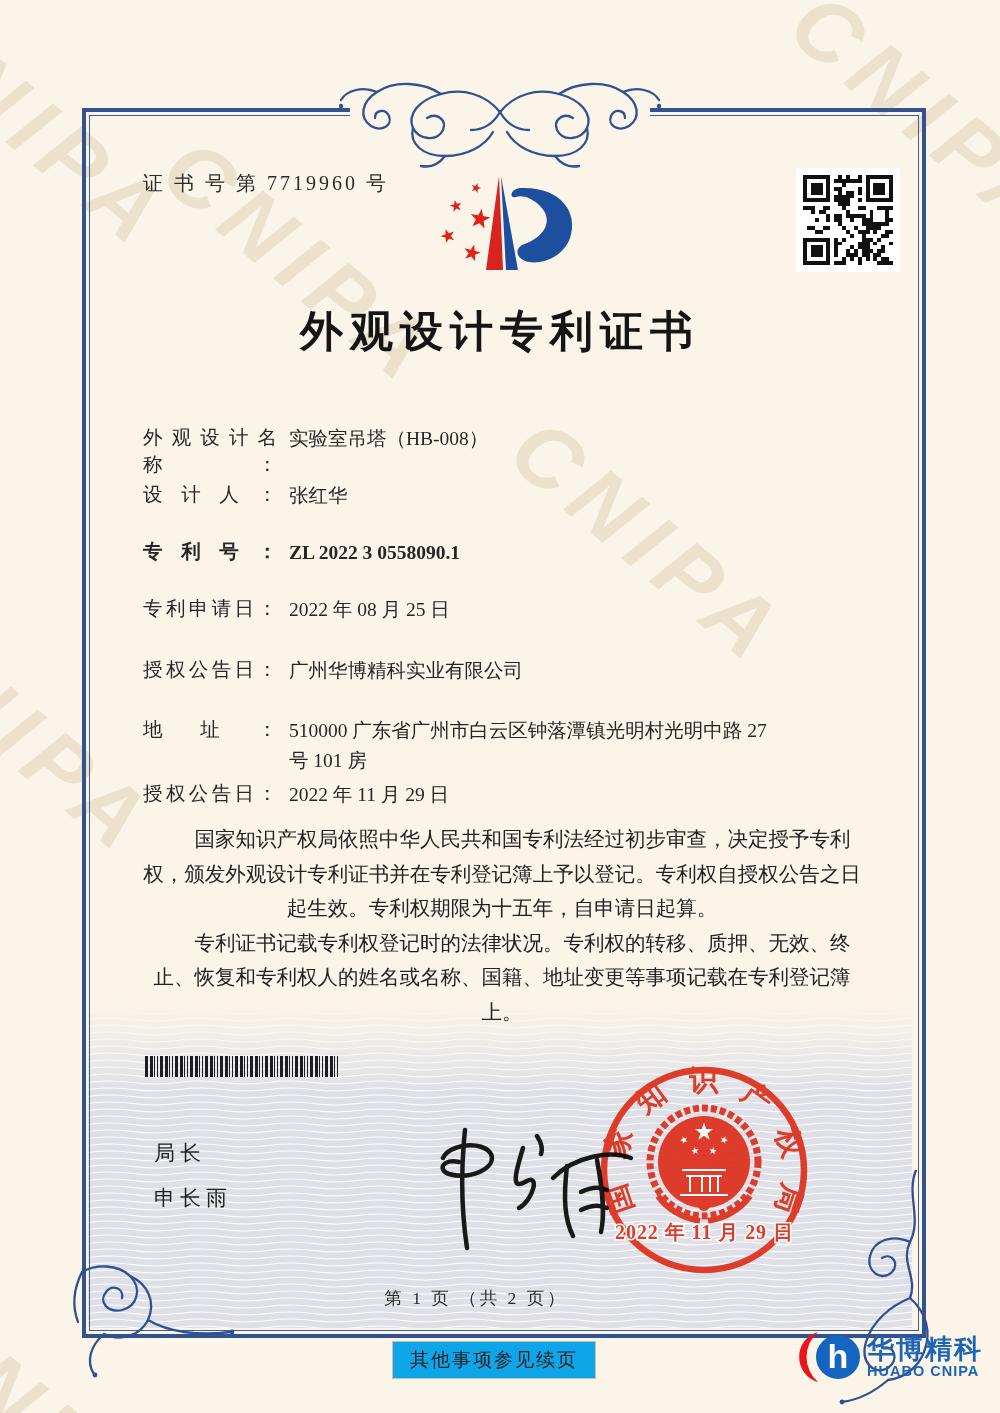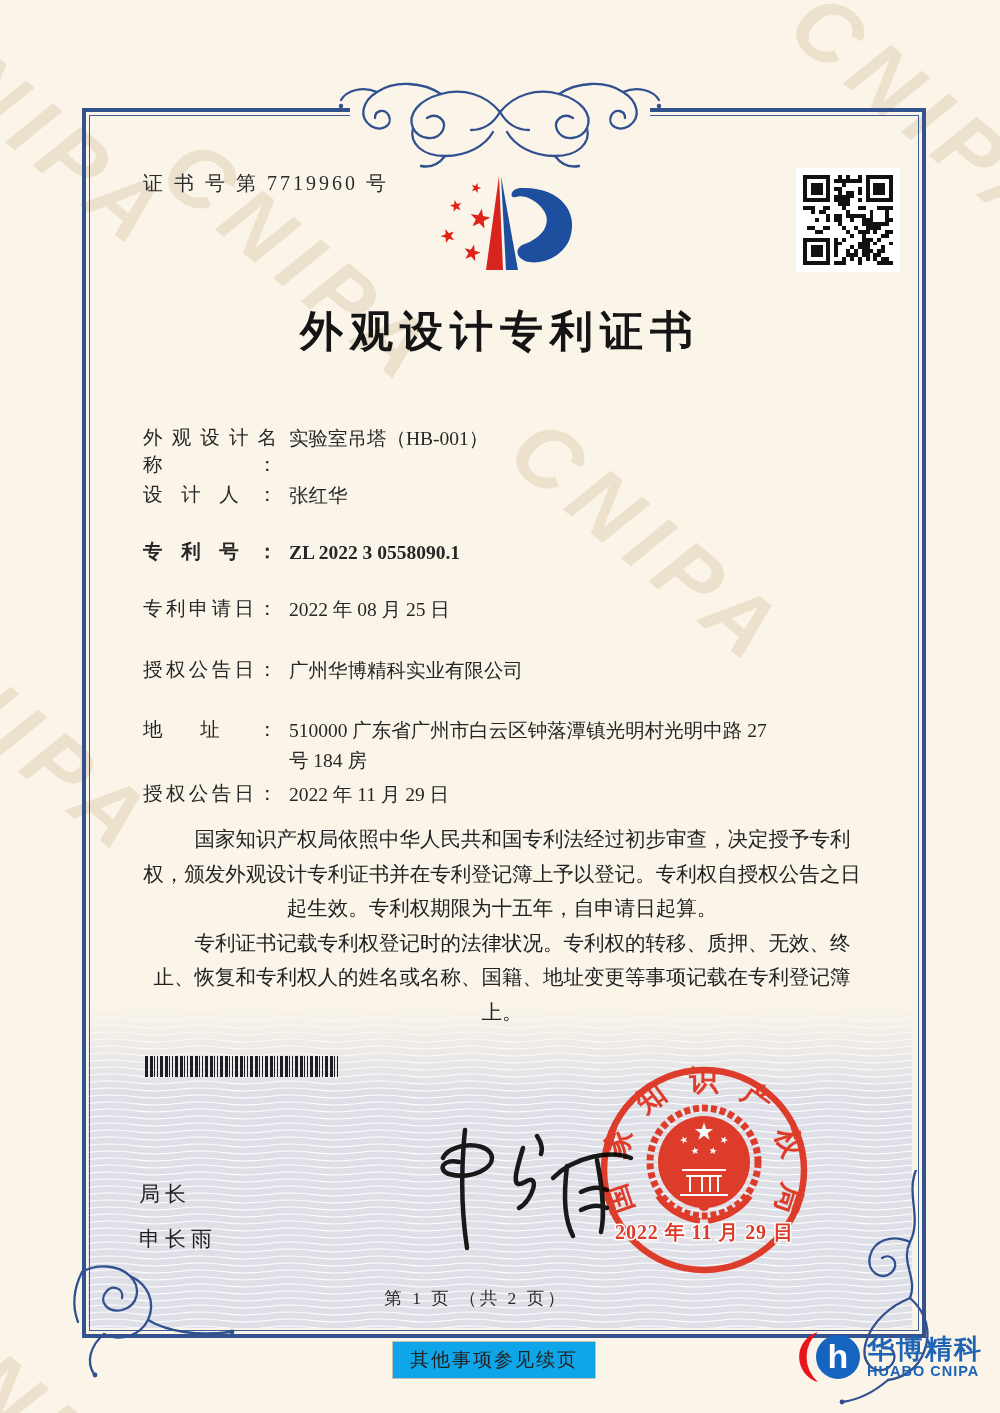--- a/index.html
+++ b/index.html
@@ -42,21 +42,21 @@
   .grant-right{position:absolute;left:513px;top:0;white-space:nowrap;}
   .grant-right .lab2{letter-spacing:1px;}
 
   .body-text{position:absolute;left:141px;top:822px;width:722px;}
   .body-text p{margin:0;text-indent:2em;font-size:20.5px;line-height:34.5px;color:#222;text-align:center;}
 
   #barcode{position:absolute;left:145px;top:1056px;width:254px;height:21px;font-size:0;
       white-space:nowrap;overflow:hidden;}
   #barcode span{display:inline-block;height:100%;background:#1d1d24;}
 
-  .director{position:absolute;left:139px;font-size:21px;letter-spacing:5px;color:#1f1f1f;margin-top:41px;}
+  .director{position:absolute;left:154px;font-size:21px;letter-spacing:5px;color:#1f1f1f;}
 
   .page-info{position:absolute;left:0;top:1286px;width:952px;text-align:center;
       font-size:17.5px;letter-spacing:3px;color:#2a2a2a;}
 
   .cont-box{position:absolute;left:392px;top:1341px;background:#0ea5e9;
       border:1px solid #c8c0ae;padding:5px 17px;font-size:19px;letter-spacing:2px;color:#222;}
 
   .huabo{position:absolute;left:798px;top:1326px;display:flex;align-items:center;gap:7px;z-index:5;}
   .huabo-txt{display:flex;flex-direction:column;line-height:1.05;}
   .huabo-cn{font-size:27px;font-weight:bold;letter-spacing:2px;color:#1d64b5;
@@ -273,42 +273,42 @@
           <rect x="0" y="16" width="7" height="7" fill="#111"></rect>
           <rect x="1" y="17" width="5" height="5" fill="#fff"></rect>
           <rect x="2" y="18" width="3" height="3" fill="#111"></rect>
         </svg>
     </div>
 
     <div class="title">外观设计专利证书</div>
 
     <div class="row" style="top:424px;">
       <span class="lab">外观设计名称：</span>
-      <span class="val">实验室吊塔（HB-001）</span>
+      <span class="val">实验室吊塔（HB-008）</span>
     </div>
     <div class="row" style="top:481px;">
       <span class="lab">设计人：</span>
       <span class="val">张红华</span>
     </div>
     <div class="row" style="top:538px;font-weight:bold;">
       <span class="lab">专利号：</span>
       <span class="val">ZL 2022 3 0558090.1</span>
     </div>
     <div class="row" style="top:595px;">
       <span class="lab">专利申请日：</span>
       <span class="val">2022 年 08 月 25 日</span>
     </div>
     <div class="row" style="top:656px;">
       <span class="lab">授权公告日：</span>
       <span class="val">广州华博精科实业有限公司</span>
     </div>
     <div class="row" style="top:716px;">
       <span class="lab">地址：</span>
       <span class="val">510000 广东省广州市白云区钟落潭镇光明村光明中路 27
-号 184 房</span>
+号 101 房</span>
     </div>
     <div class="row" style="top:780px;width:760px;">
       <span class="lab">授权公告日：</span>
       <span class="val">2022 年 11 月 29 日</span>
     </div>
 
     <div class="body-text">
       <p>国家知识产权局依照中华人民共和国专利法经过初步审查，决定授予专利权，颁发外观设计专利证书并在专利登记簿上予以登记。专利权自授权公告之日起生效。专利权期限为十五年，自申请日起算。</p>
       <p>专利证书记载专利权登记时的法律状况。专利权的转移、质押、无效、终止、恢复和专利权人的姓名或名称、国籍、地址变更等事项记载在专利登记簿上。</p>
     </div>

